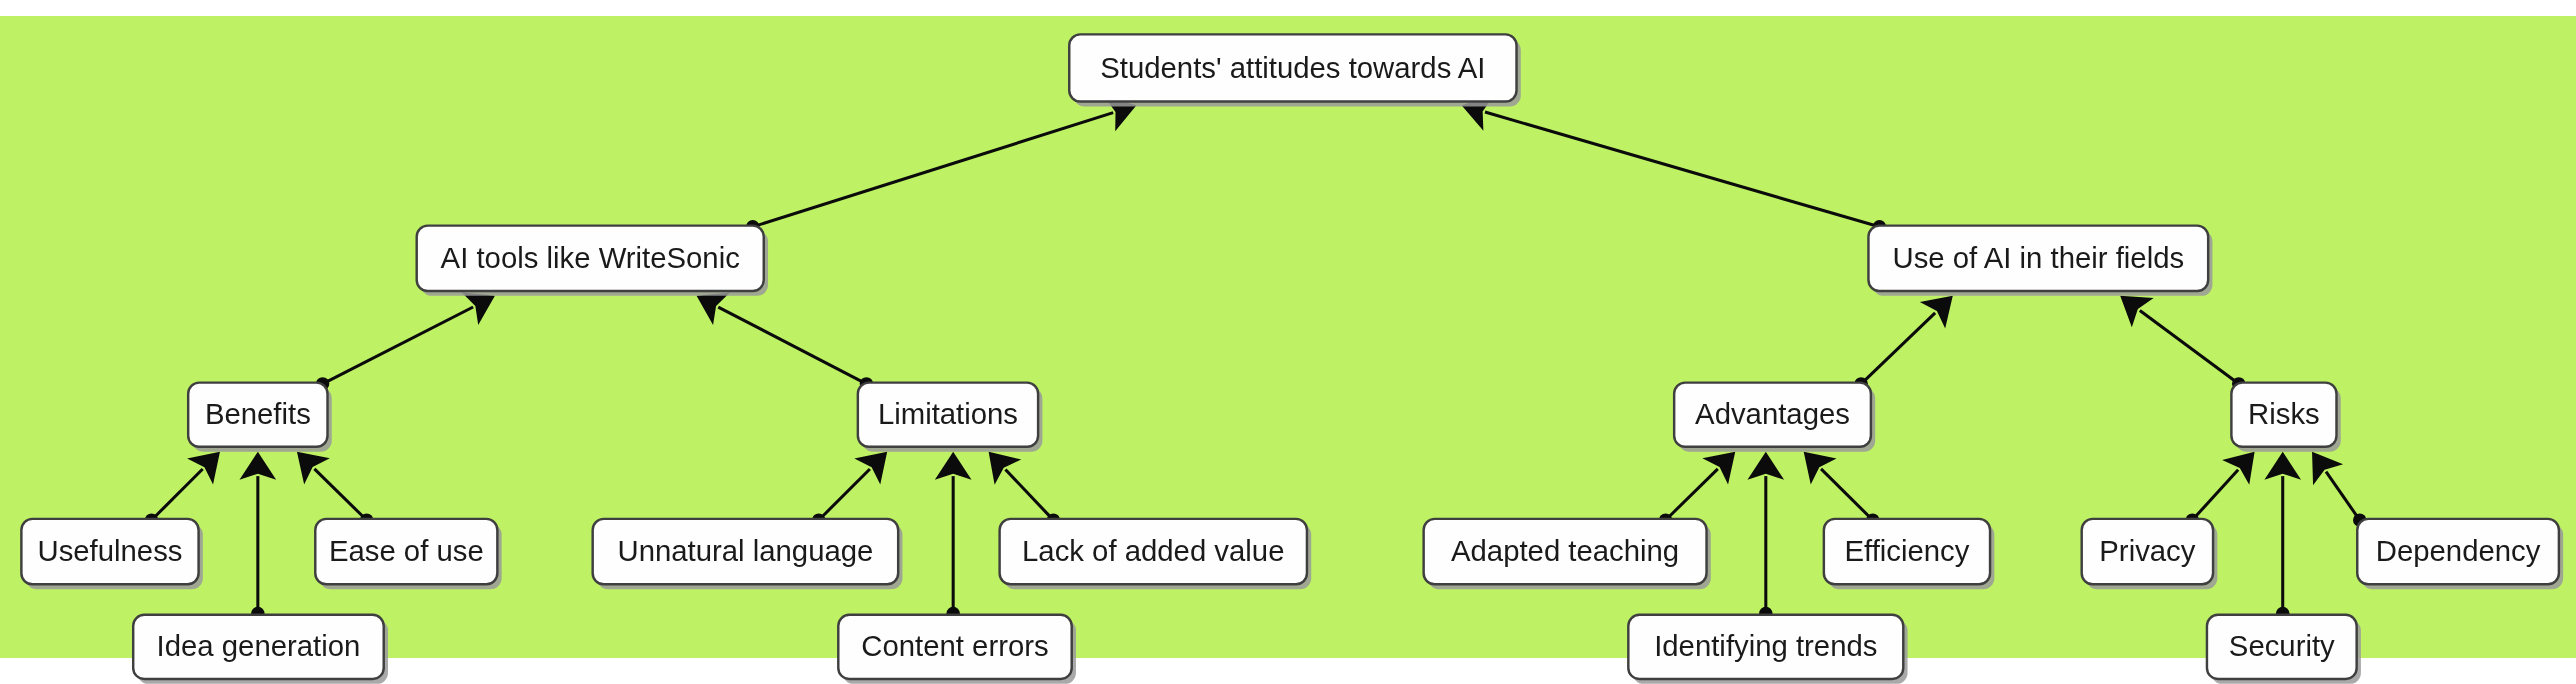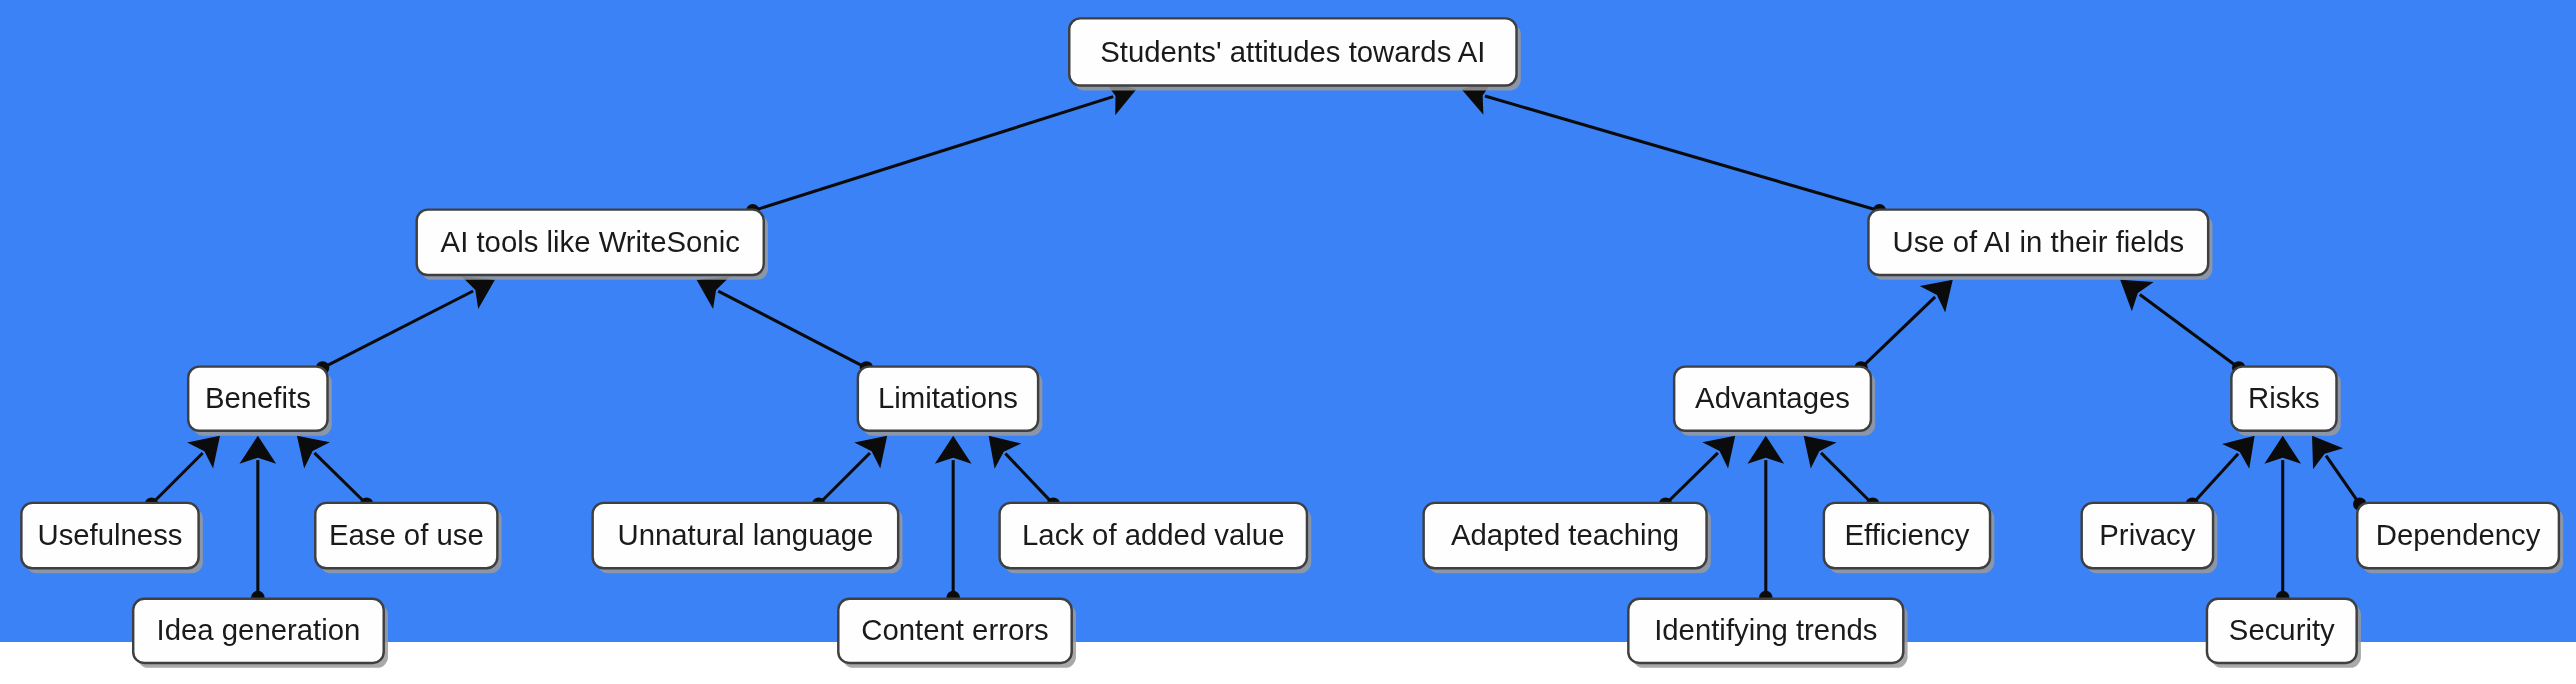--- a/index.html
+++ b/index.html
@@ -10,21 +10,22 @@
   body {
     width: 2576px;
     height: 685px;
     font-family: "Liberation Sans", sans-serif;
     overflow: hidden;
   }
   #diagram-root {
     position: relative;
     width: 2576px;
     height: 642px;
-    background: #3b82f6;
+    background: #bef264;
+    margin-top: 16px;
   }
   svg.diagram-canvas {
     position: absolute;
     top: 0;
     left: 0;
     width: 2576px;
     height: 685px;
     display: block;
   }
   .node-shadow {

